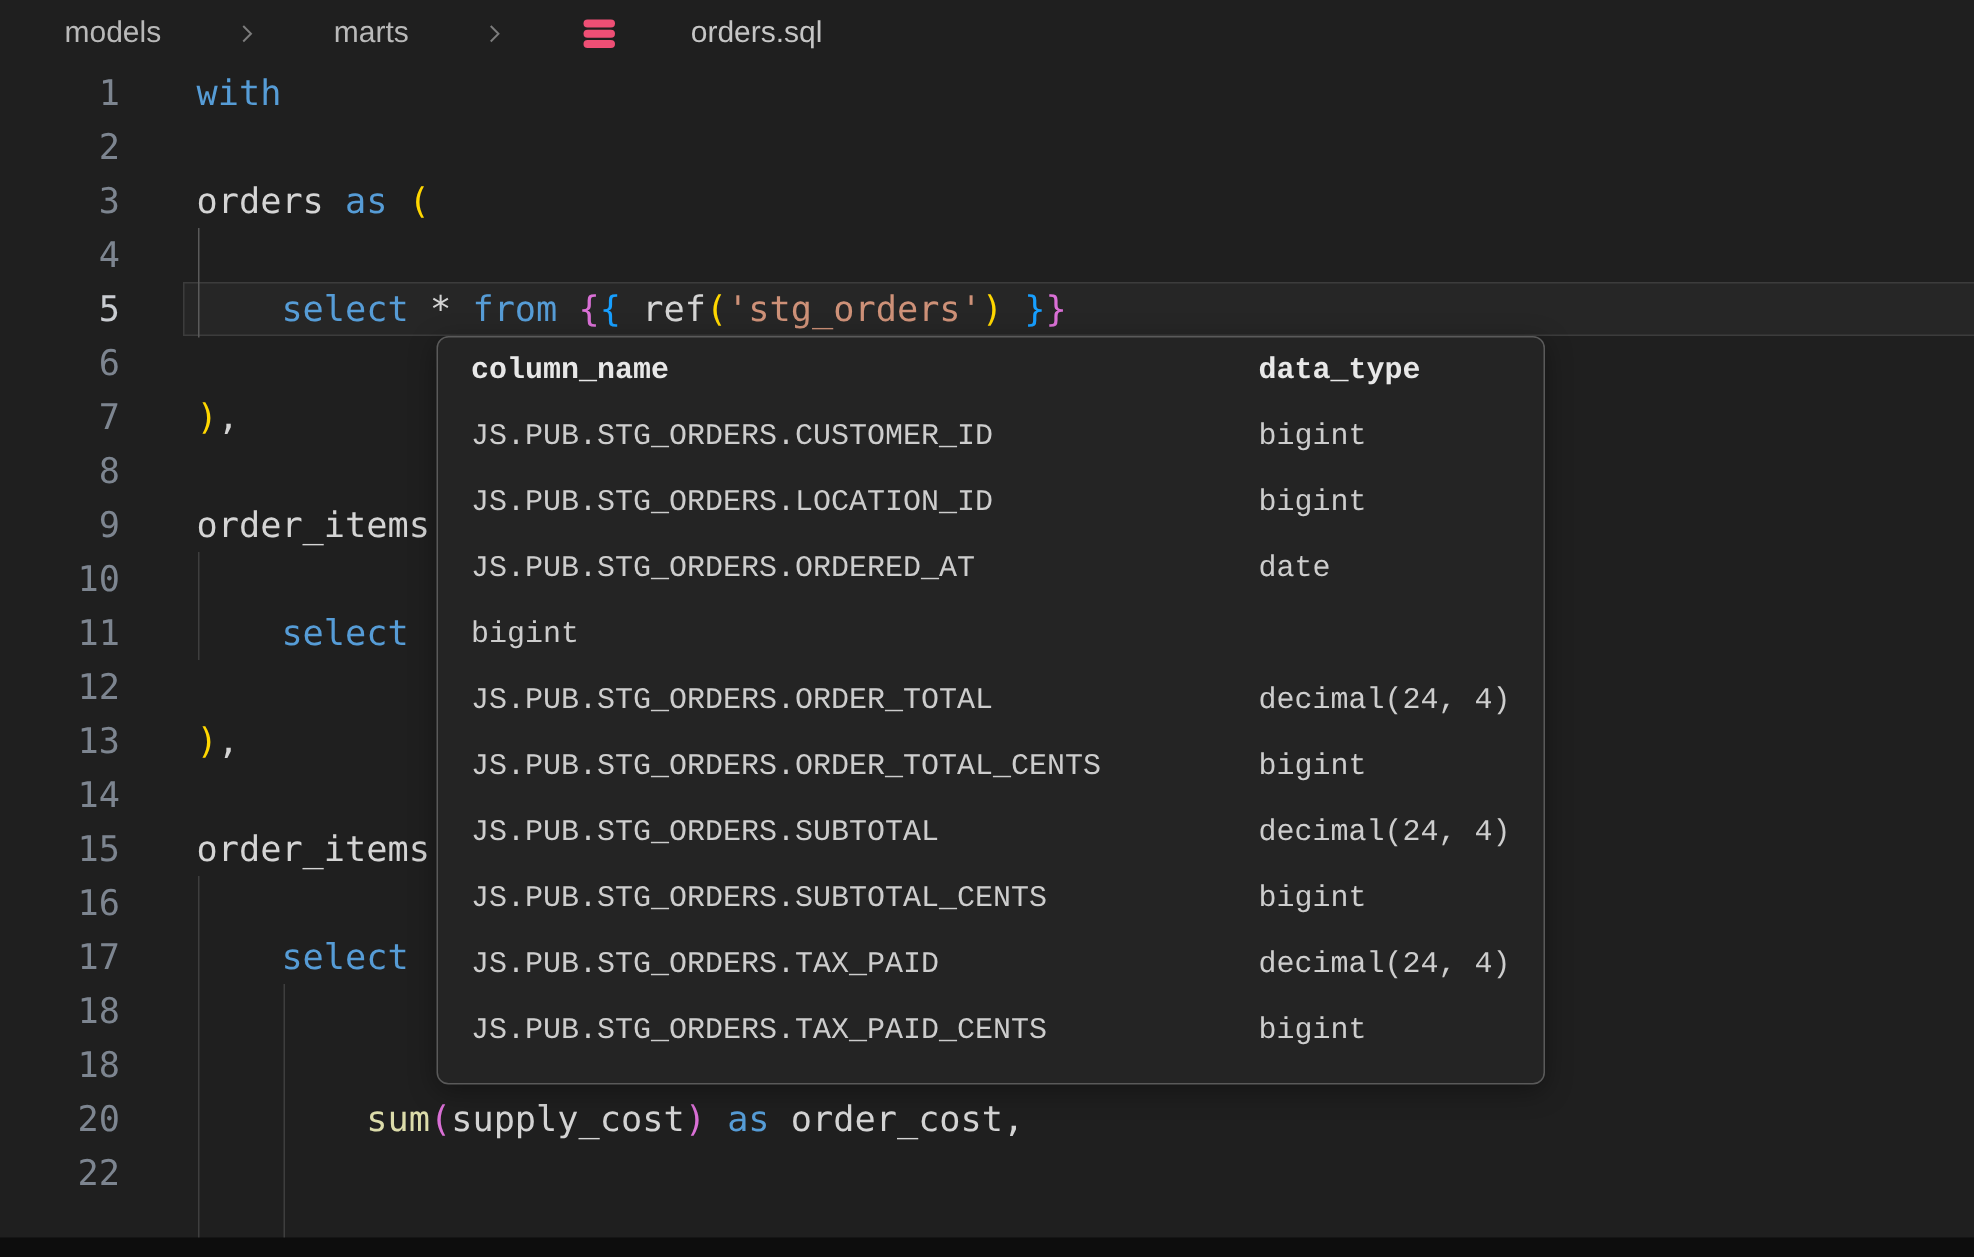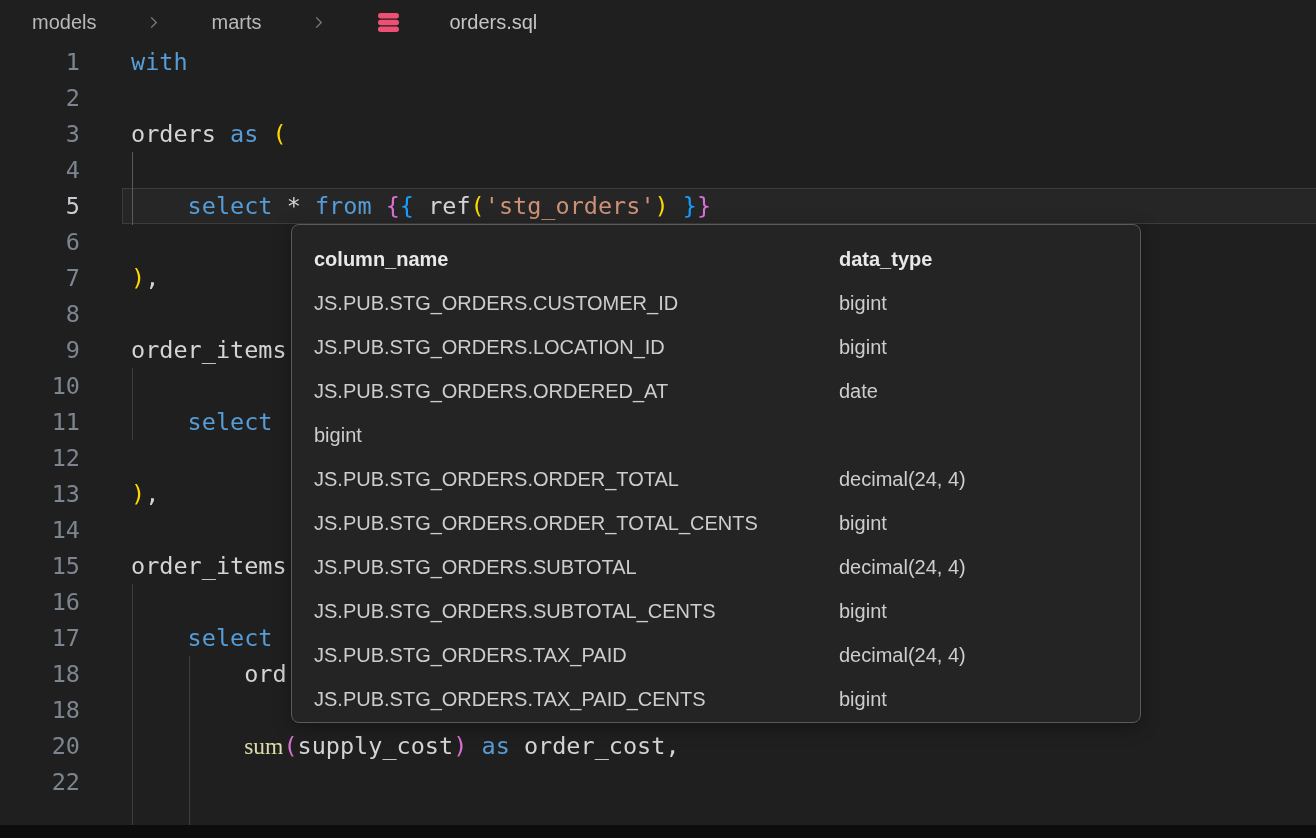--- a/index.html
+++ b/index.html
@@ -8,21 +8,21 @@
     position:relative;
     width:1316px;height:838px;
     background:var(--c-editorBg,#1f1f1f);
     overflow:hidden;
     font-family:"Liberation Sans",sans-serif;
   }
   
   .breadcrumb{
     position:absolute;top:0;left:0;right:0;height:44px;
     display:flex;align-items:center;
-    padding-left:32px;
+    padding-left:43px;
     font-size:20px;
     color:var(--c-breadcrumbText,#b9b9b9);
     gap:39px;
   }
   .bc-item{white-space:nowrap;cursor:default;}
   .bc-file{color:var(--c-breadcrumbFile,#c5c5c5);text-align:right;}
   .bc-sep{display:flex;align-items:center;margin:0 11px;color:var(--c-separator,#7c7c7c);}
   .bc-sep svg{display:block;}
   .db-icon{display:flex;align-items:center;margin-right:9px;}
   
@@ -46,44 +46,44 @@
     background:rgba(255,255,255,0.035);
     border-top:1px solid rgba(255,255,255,0.10);
     border-bottom:1px solid rgba(255,255,255,0.10);
     border-left:1px solid rgba(255,255,255,0.10);
     box-sizing:border-box;
     pointer-events:none;
   }
   .code{position:relative;margin-left:51px;z-index:1;}
   .tok-kw{color:var(--c-kw,#569cd6);}
   .tok-id{color:var(--c-id,#d4d4d4);}
-  .tok-fn{color:var(--c-fn,#dcdcaa);font-family:Liberation Serif, serif;}
+  .tok-fn{color:var(--c-fn,#dcdcaa);}
   .tok-str{color:var(--c-str,#ce9178);}
   .tok-b1{color:var(--c-b1,#ffd700);}
   .tok-b2{color:var(--c-b2,#da70d6);}
   .tok-b3{color:var(--c-b3,#179fff);}
   .indent-guide{
     position:absolute;width:1px;
     background:var(--c-indentGuide,#3e3e3e);
     z-index:0;pointer-events:none;
   }
   .indent-guide.bright{background:#5a5a5a;}
   
   .popup{
-    position:absolute;left:291px;top:224px;width:850px;height:499px;
+    position:absolute;left:291px;top:224px;width:739px;height:499px;
     box-sizing:border-box;
     background:var(--c-popupBg,#242424);
     border:1px solid var(--c-popupBorder,#5a5a5a);
     border-radius:8px;
-    padding-top:12px;
     overflow:hidden;
     z-index:5;
     font-size:20px;
     color:var(--c-popupText,#cdcdcd);
     box-shadow:0 4px 18px rgba(0,0,0,0.35);
+    font-family:Liberation Mono, monospace;
   }
   .prow{display:flex;align-items:center;height:44px;padding-left:22px;white-space:nowrap;}
   .prow .pname{flex:none;width:525px;}
   .phead{font-weight:bold;color:var(--c-popupHeader,#e8e8e8);}
   
   .bottom-strip{
     position:absolute;left:0;right:0;top:825px;height:13px;
     background:var(--c-bottomStrip,#0d0d0d);
     z-index:6;
   }
@@ -128,21 +128,21 @@
         <div class="line"><span class="ln">8</span><span class="code"></span></div>
         <div class="line"><span class="ln">9</span><span class="code"><span class="tok-id">order_items</span></span></div>
         <div class="line"><span class="ln">10</span><span class="code"></span></div>
         <div class="line"><span class="ln">11</span><span class="code"><span class="tok-id">    </span><span class="tok-kw">select</span></span></div>
         <div class="line"><span class="ln">12</span><span class="code"></span></div>
         <div class="line"><span class="ln">13</span><span class="code"><span class="tok-b1">)</span><span class="tok-id">,</span></span></div>
         <div class="line"><span class="ln">14</span><span class="code"></span></div>
         <div class="line"><span class="ln">15</span><span class="code"><span class="tok-id">order_items</span></span></div>
         <div class="line"><span class="ln">16</span><span class="code"></span></div>
         <div class="line"><span class="ln">17</span><span class="code"><span class="tok-id">    </span><span class="tok-kw">select</span></span></div>
-        <div class="line"><span class="ln">18</span><span class="code"><span class="tok-id">        ord</span></span></div>
+        <div class="line"><span class="ln">18</span></div>
         <div class="line"><span class="ln">18</span><span class="code"></span></div>
         <div class="line"><span class="ln">20</span><span class="code"><span class="tok-id">        </span><span class="tok-fn">sum</span><span class="tok-b2">(</span><span class="tok-id">supply_cost</span><span class="tok-b2">)</span><span class="tok-id"> </span><span class="tok-kw">as</span><span class="tok-id"> order_cost,</span></span></div>
         <div class="line"><span class="ln">22</span></div>
       </div>
 
     <div class="indent-guide bright" style="left:132px;top:108px;height:73px;"></div>
     <div class="indent-guide" style="left:132px;top:324px;height:72px;"></div>
     <div class="indent-guide" style="left:132px;top:540px;height:252px;"></div>
     <div class="indent-guide" style="left:189px;top:612px;height:180px;"></div>
   </div>

